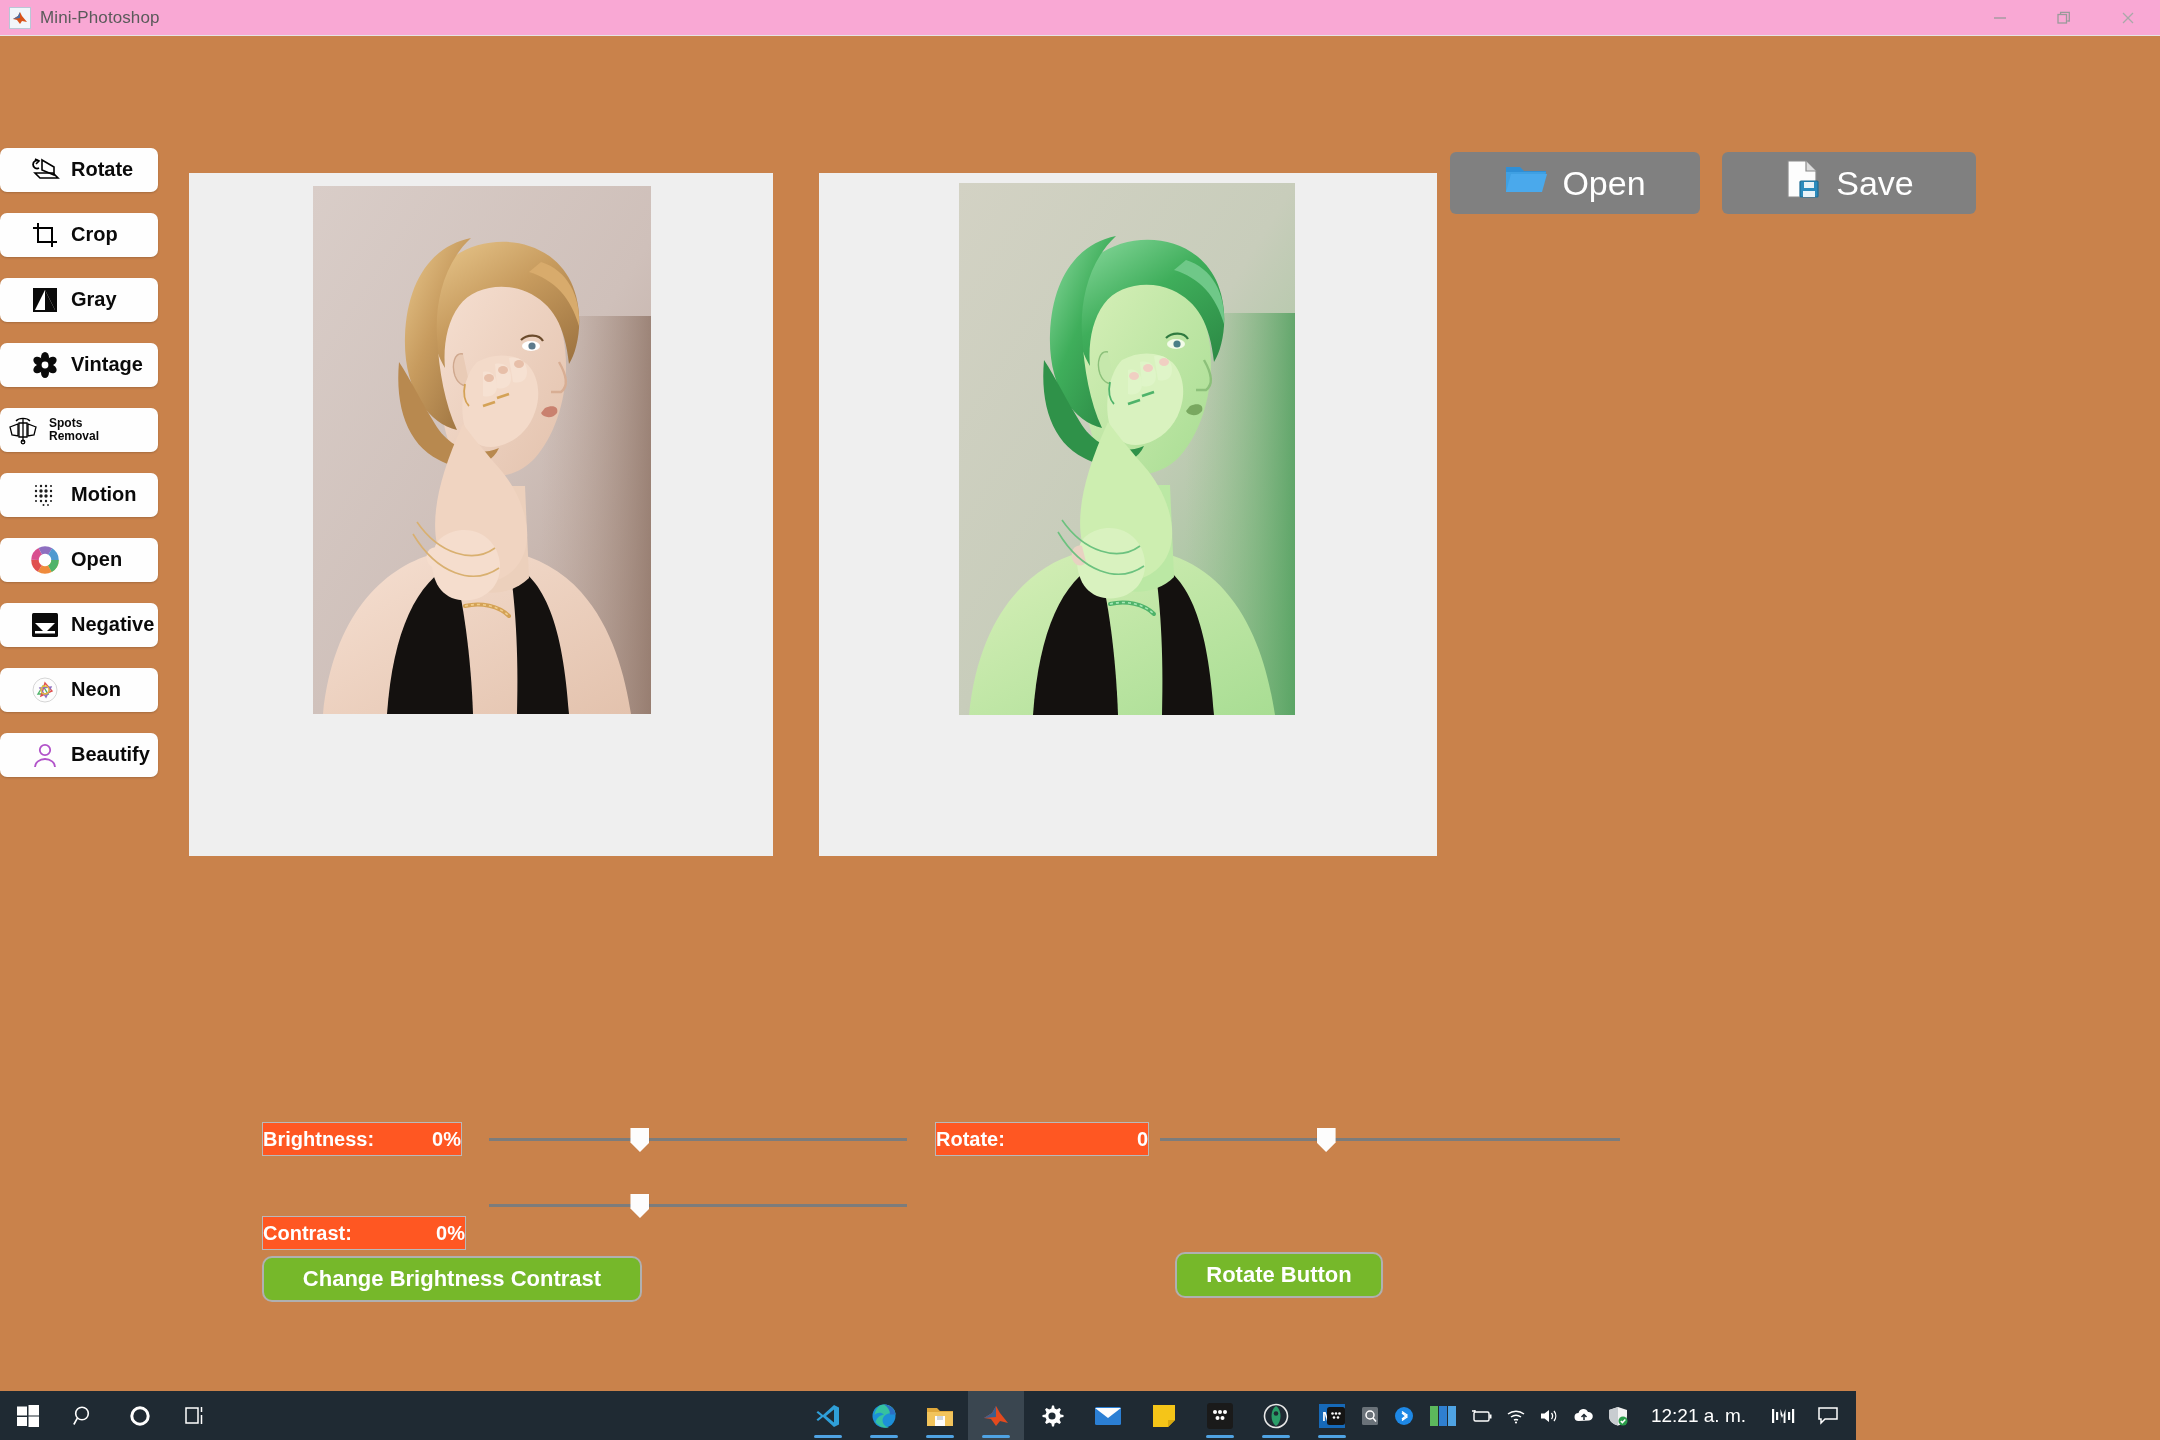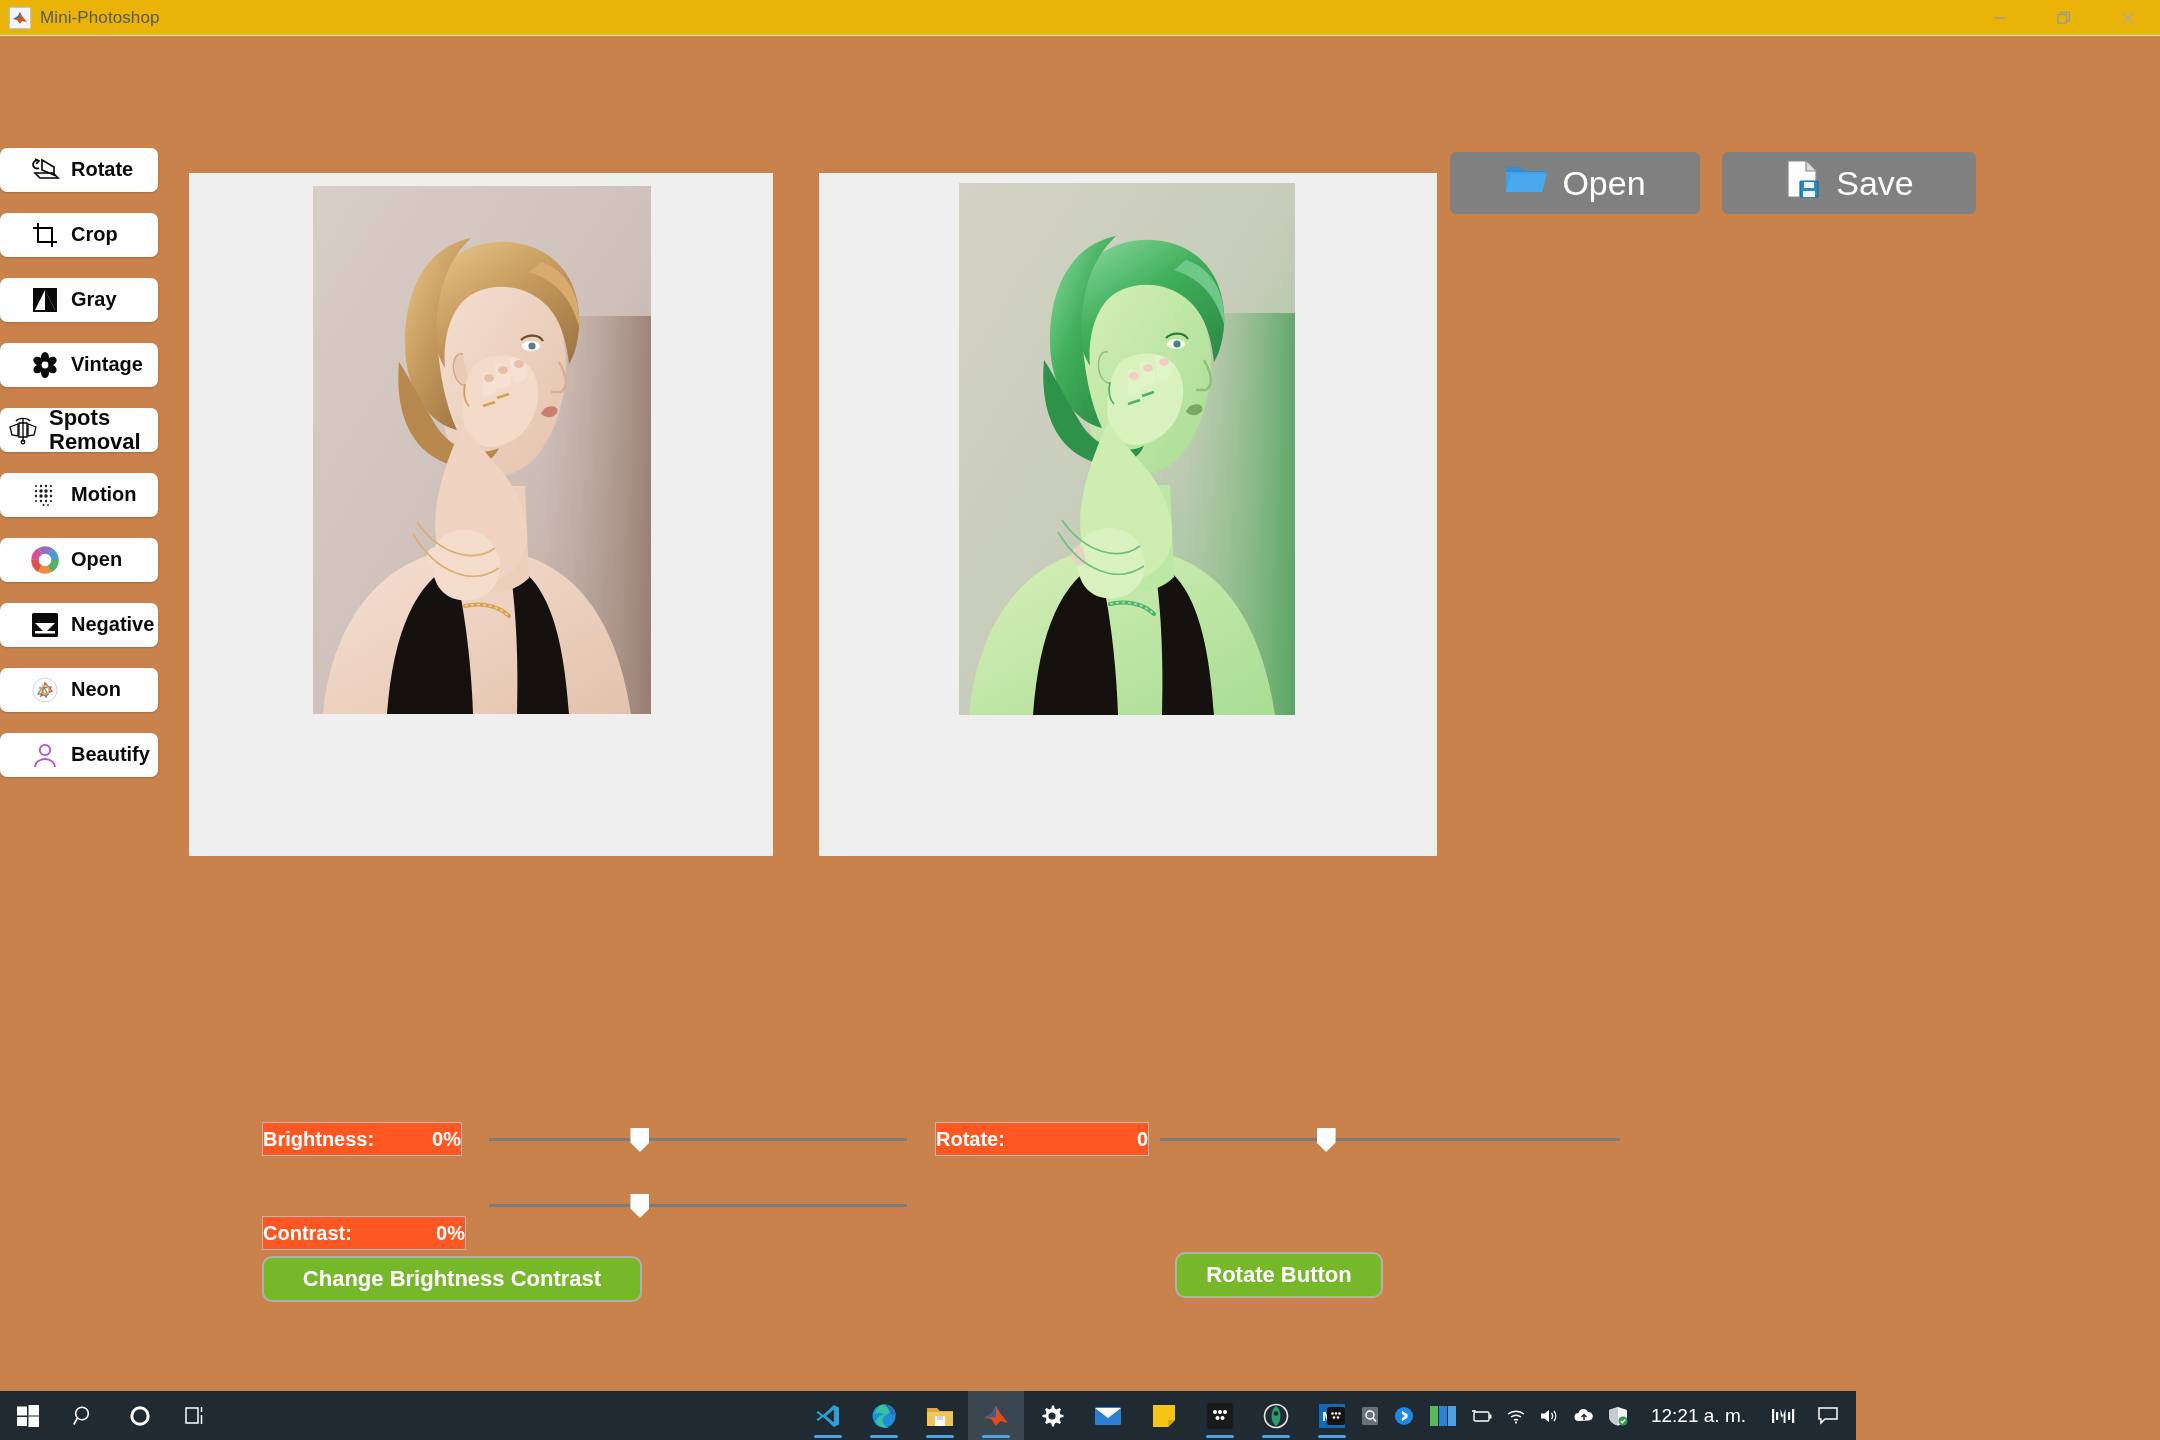--- a/index.html
+++ b/index.html
@@ -12,21 +12,21 @@
   #app {
     position: relative;
     width: 2160px; height: 1440px;
     background: #C9824B;
   }
 
   
   .titlebar {
     position: absolute; top: 0; left: 0;
     width: 2160px; height: 36px;
-    background: #eab308;
+    background: #f9a8d4;
     display: flex; align-items: center;
     border-bottom: 1px solid #e6e6e6;
   }
   .tb-icon {
     width: 22px; height: 22px; margin-left: 9px; margin-right: 9px;
     border: 1px solid #b9c7d6; background: #f2f6fa;
     display:flex; align-items:center; justify-content:center;
     flex: 0 0 auto;
   }
   .tb-title {
@@ -59,21 +59,21 @@
     width: 34px; height: 34px;
     display:flex; align-items:center; justify-content:center;
     flex: 0 0 34px;
   }
   .tool .tlabel {
     margin-left: 9px;
     font-size: 20px; font-weight: bold; color: #0a0a0a;
     line-height: 1.08;
     white-space: pre-line;
   }
-  .tool.two-line .tlabel { font-size: 22px; }
+  .tool.two-line .tlabel { font-size: 12px; }
   .tool.two-line { padding-left: 6px; }
 
   
   .topbtn {
     position: absolute;
     height: 62px;
     background: #808080;
     border-radius: 6px;
     display: flex; align-items: center; justify-content: center;
     gap: 14px;

